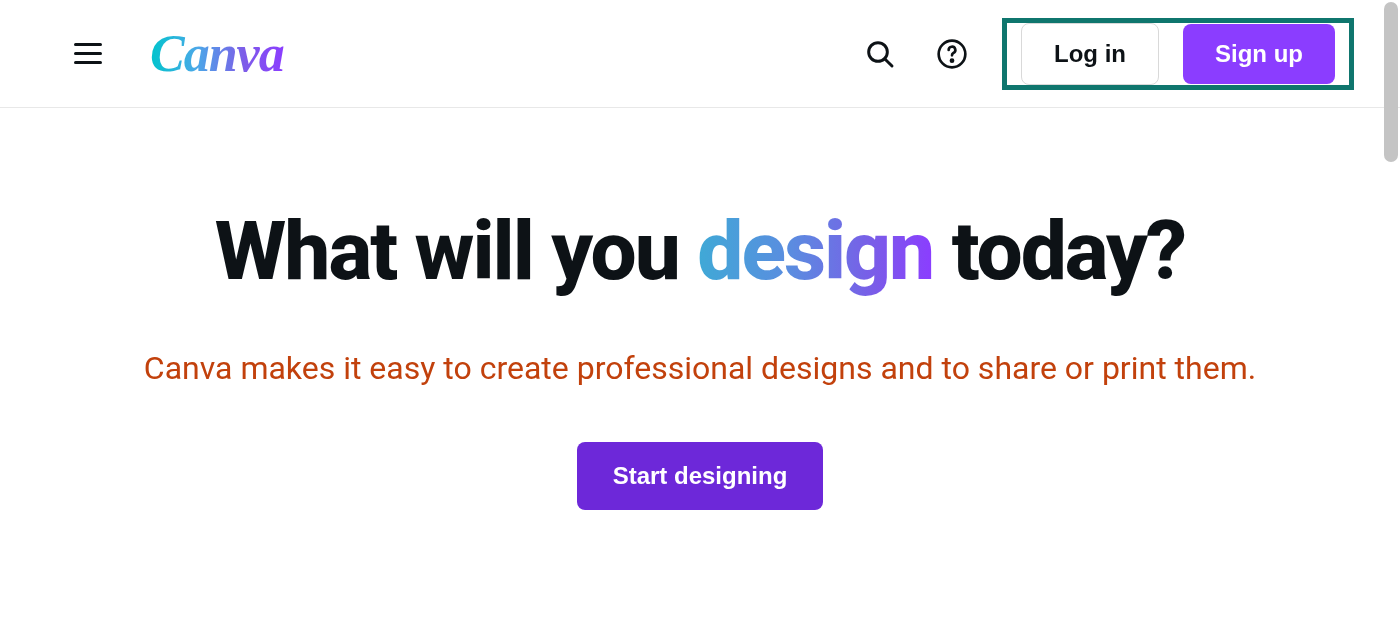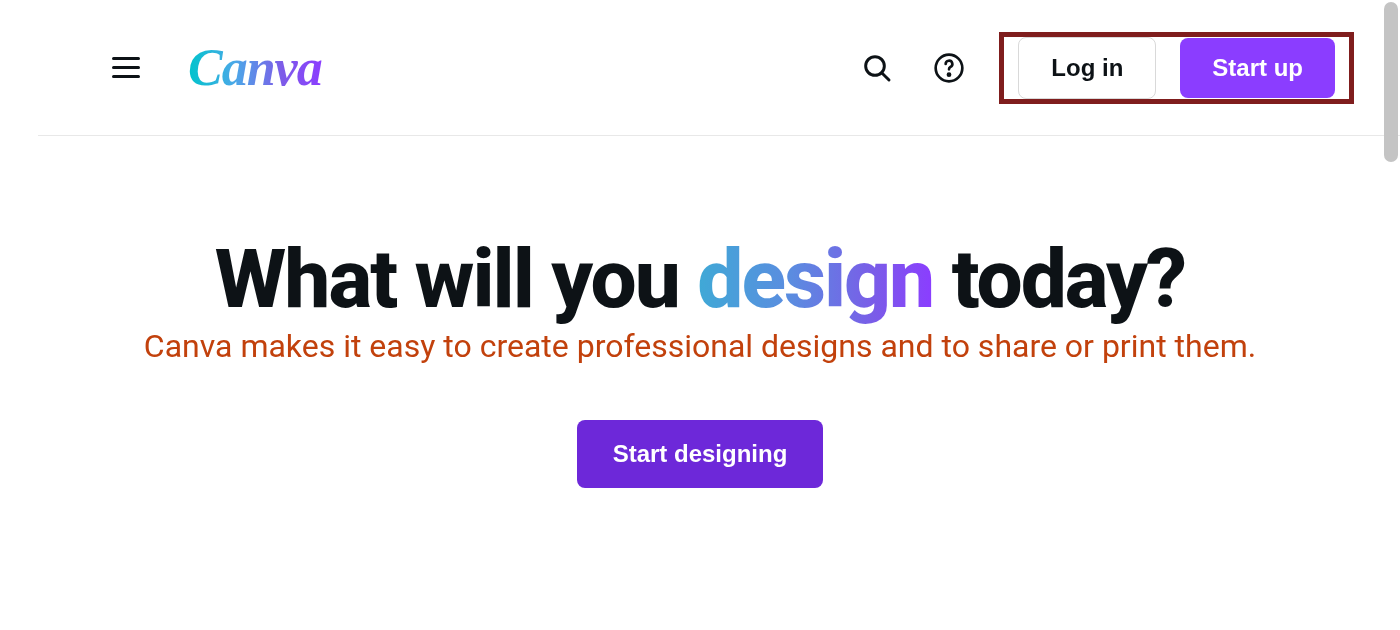--- a/index.html
+++ b/index.html
@@ -13,23 +13,22 @@
       width: 1400px;
       height: 630px;
       overflow: hidden;
       position: relative;
     }
     .header {
       display: flex;
       align-items: center;
       justify-content: space-between;
       padding: 0 60px 0 70px;
-      height: 136px;
+      height: 108px;
       border-bottom: 1px solid #e8e8e8;
-      margin-left: 38px;
     }
     .header-left {
       display: flex;
       align-items: center;
       gap: 44px;
     }
     .hamburger {
       display: flex;
       flex-direction: column;
       gap: 6px;
@@ -65,21 +64,21 @@
       cursor: pointer;
       padding: 6px;
       display: flex;
       align-items: center;
       justify-content: center;
     }
     .auth-box {
       display: flex;
       align-items: center;
       gap: 24px;
-      border: 5px solid #7f1d1d;
+      border: 5px solid #0f766e;
       padding: 0 14px;
       margin-right: -14px;
     }
     .btn {
       font-size: 24px;
       font-weight: 600;
       padding: 16px 32px;
       border-radius: 8px;
       cursor: pointer;
       border: none;
@@ -96,20 +95,21 @@
     .hero {
       text-align: center;
       padding: 100px 60px 0;
     }
     .hero-title {
       font-size: 82px;
       font-weight: 800;
       color: #0d1216;
       letter-spacing: -2px;
       line-height: 1.05;
+      margin-bottom: 50px;
     }
     .hero-title .accent {
       background: linear-gradient(90deg, #3fa9d6 0%, #5b8ce0 40%, #7a5ce8 75%, #8b3dff 100%);
       -webkit-background-clip: text;
       background-clip: text;
       -webkit-text-fill-color: transparent;
     }
     .hero-sub {
       font-size: 32px;
       color: #c2410c;
@@ -158,21 +158,21 @@
     </button>
     <button class="icon-btn">
       <svg width="32" height="32" viewBox="0 0 24 24" fill="none" stroke="#0d1216" stroke-width="2" stroke-linecap="round">
         <circle cx="12" cy="12" r="10"></circle>
         <path d="M9.5 9a2.5 2.5 0 1 1 3.5 2.3c-.8.4-1 1-1 1.7"></path>
         <circle cx="12" cy="17" r="0.8" fill="#0d1216"></circle>
       </svg>
     </button>
     <div class="auth-box">
       <button class="btn btn-login">Log in</button>
-      <button class="btn btn-signup">Start up</button>
+      <button class="btn btn-signup">Sign up</button>
     </div>
   </div>
 </div>
 
 <div class="hero">
   <h1 class="hero-title">
     <span>What will you </span><span class="accent">design</span><span> today?</span>
   </h1>
   <p class="hero-sub">Canva makes it easy to create professional designs and to share or print them.</p>
   <button class="btn-start">Start designing</button>

